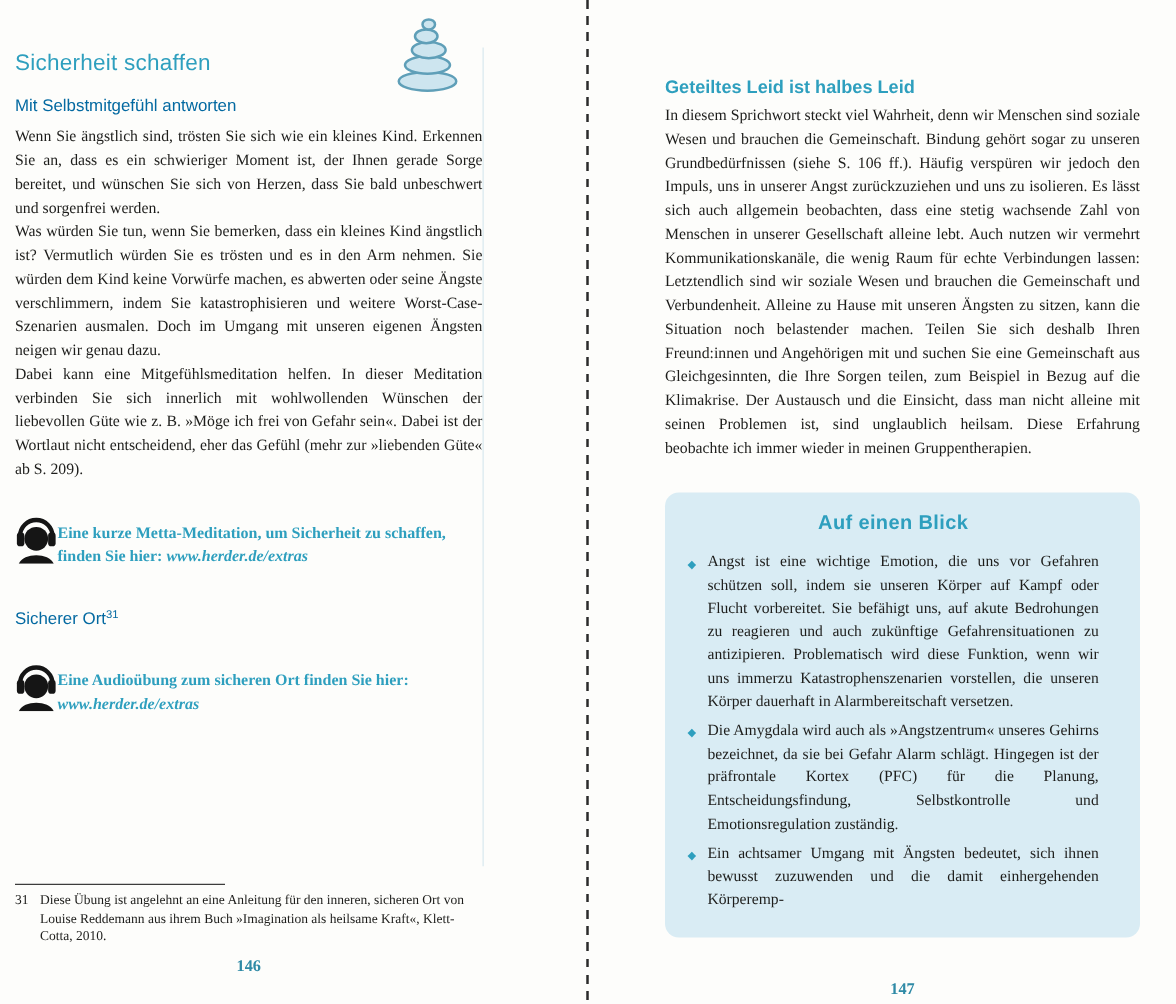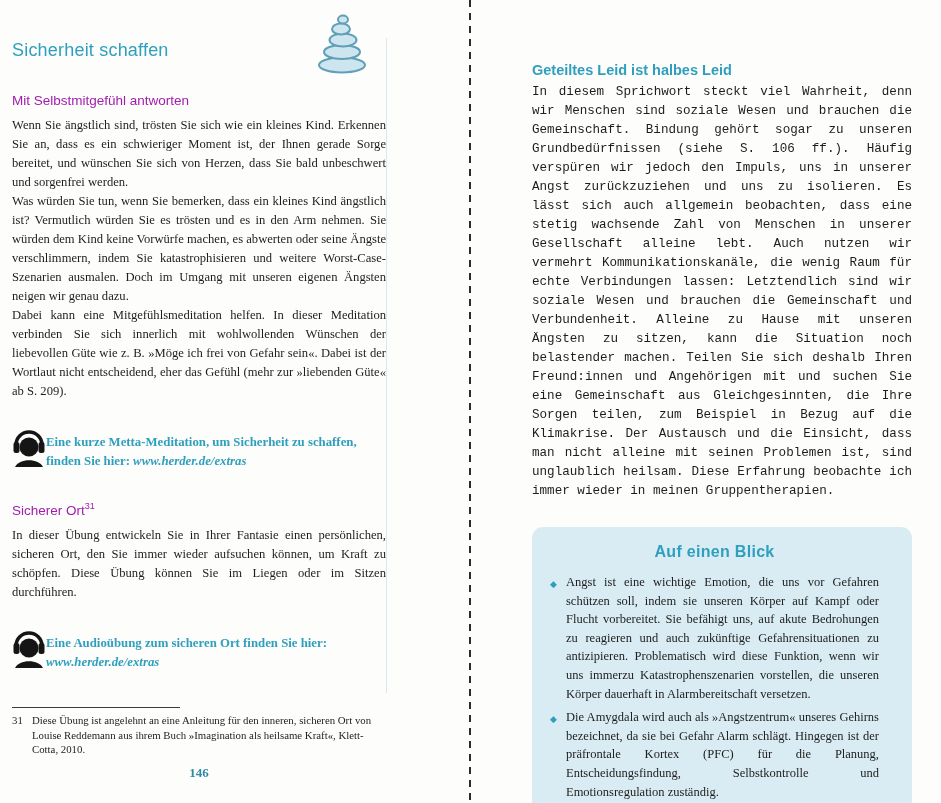--- a/index.html
+++ b/index.html
@@ -23,26 +23,26 @@
   
   .margin-rule {
     position: absolute; left: 386px; top: 38px; height: 655px; width: 1px;
     background: #d9e9f0;
   }
 
   h1, h2, h3 { font-family: "Liberation Sans", sans-serif; }
 
   .page-title {
     color: #2e9fbe; font-size: 18px; font-weight: normal;
-    margin: 40px 0 32px 0; letter-spacing: 0.2px;
+    margin: 40px 0 16px 0; letter-spacing: 0.2px;
   }
   .cairn { position: absolute; top: 12px; right: 18px; }
 
   .subhead {
-    color: #a21caf; font-size: 13.5px; font-weight: normal;
+    color: #0369a1; font-size: 13.5px; font-weight: normal;
     margin: 0 0 8px 0;
   }
   .subhead sup { font-size: 9px; }
 
   .body-text p {
     margin: 0; text-align: justify;
     font-size: 12.6px; line-height: 19px;
   }
 
   .callout {
@@ -69,21 +69,21 @@
     position: absolute; bottom: 22px; left: 0; width: 100%;
     text-align: center; color: #2f8aa6; font-size: 13px; font-weight: bold;
   }
 
   .main-head {
     color: #2e9fbe; font-size: 14.5px; font-weight: bold;
     margin: 44px 0 5px 0;
   }
   .right-para {
     margin: 0; text-align: justify;
-    font-size: 12.6px; line-height: 19px; font-family: Liberation Mono, monospace;
+    font-size: 12.6px; line-height: 19px;
   }
 
   .glance-box {
     margin-top: 26px;
     background: #d9ecf4;
     border-radius: 11px;
     padding: 14px 33px 16px 18px;
   }
   .glance-title {
     text-align: center; color: #2e9fbe;
@@ -138,23 +138,20 @@
       </svg>
     </span>
     <div class="callout-text">
       <span>Eine kurze Metta-Meditation, um Sicherheit zu schaffen, finden Sie hier:</span>
       <em>www.herder.de/extras</em>
     </div>
   </div>
 
   <div class="section-2">
     <h2 class="subhead"><span>Sicherer Ort</span><sup>31</sup></h2>
-    <div class="body-text">
-      <p>In dieser Übung entwickeln Sie in Ihrer Fantasie einen persönlichen, sicheren Ort, den Sie immer wieder aufsuchen können, um Kraft zu schöpfen. Diese Übung können Sie im Liegen oder im Sitzen durchführen.</p>
-    </div>
   </div>
 
   <div class="callout">
     <span>
       <svg width="34" height="40" viewBox="0 0 34 40">
         <path d="M4 18 a13 13 0 0 1 26 0" fill="none" stroke="#151515" stroke-width="3.5"></path>
         <circle cx="17" cy="20" r="9.5" fill="#151515"></circle>
         <rect x="1.5" y="15" width="6" height="11" rx="2.5" fill="#151515"></rect>
         <rect x="26.5" y="15" width="6" height="11" rx="2.5" fill="#151515"></rect>
         <path d="M3 40 C7 31 27 31 31 40 Z" fill="#151515"></path>
@@ -197,13 +194,14 @@
         <span class="diamond">◆</span>
         <span>Die Amygdala wird auch als »Angstzentrum« unseres Gehirns bezeichnet, da sie bei Gefahr Alarm schlägt. Hingegen ist der präfrontale Kortex (PFC) für die Planung, Entscheidungsfindung, Selbstkontrolle und Emotionsregulation zuständig.</span>
       </li>
       <li>
         <span class="diamond">◆</span>
         <span>Ein achtsamer Umgang mit Ängsten bedeutet, sich ihnen bewusst zuzuwenden und die damit einhergehenden Körperemp-</span>
       </li>
     </ul>
   </div>
 
+  <div class="pagenum">147</div>
 </div>
 
 </body></html>

